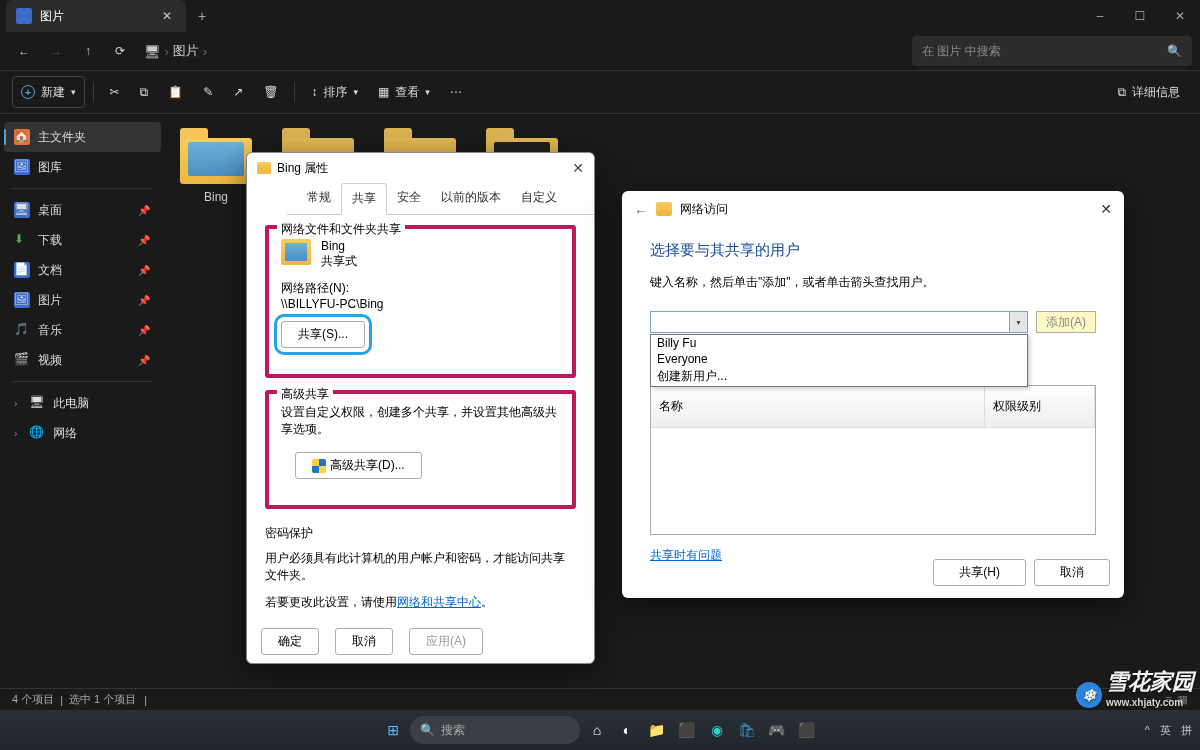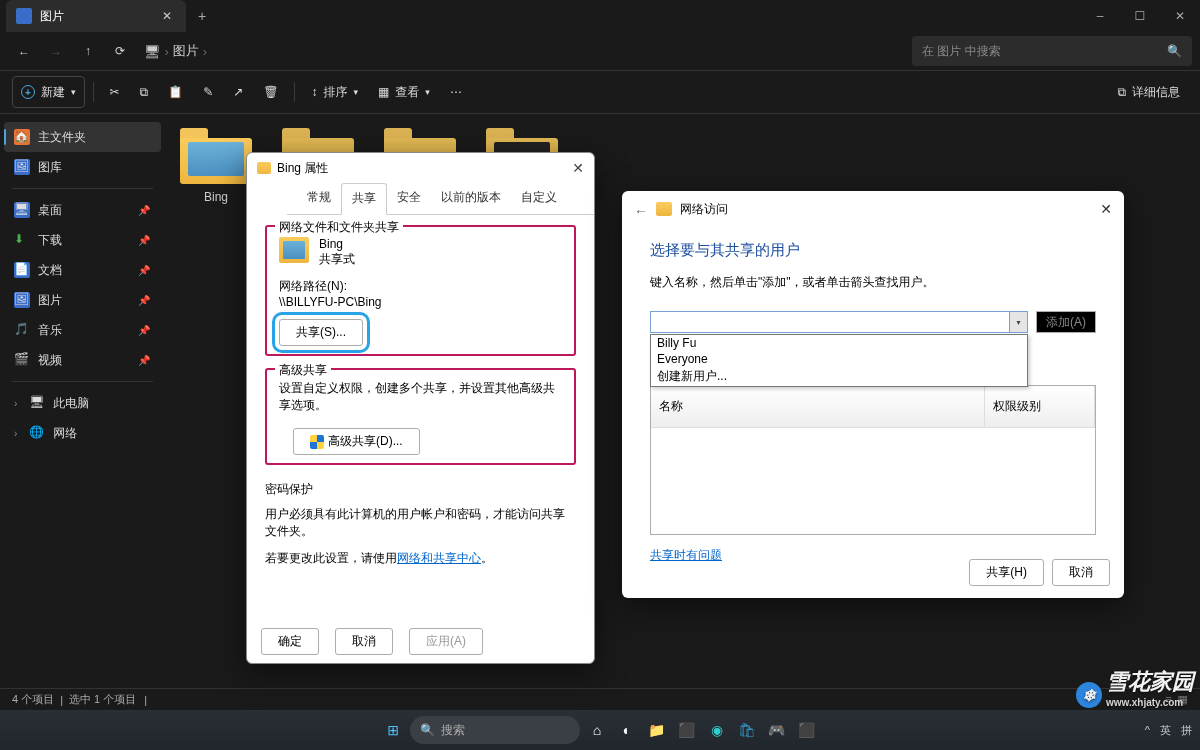--- a/index.html
+++ b/index.html
@@ -52,21 +52,21 @@
 
 
 .dlg-props { position:absolute; left:246px; top:152px; width:349px; height:512px; background:#fff; border:1px solid #888; border-radius:6px; box-shadow:0 8px 30px rgba(0,0,0,.5); color:#000; font-size:12px; }
 .dlg-title { height:30px; display:flex; align-items:center; padding:0 10px; gap:6px; }
 .dlg-title-icon { width:14px; height:12px; background:linear-gradient(#f9cc5c,#efb640); border-radius:2px; }
 .dlg-close { margin-left:auto; color:#444; font-size:14px; }
 .dlg-tabs { display:flex; border-bottom:1px solid #ccc; padding:0 10px;margin-left:40px; }
 .dlg-tab { padding:6px 10px; color:#333; font-size:12px; border-bottom:2px solid transparent; }
 .dlg-tab.active { border:1px solid #ccc; border-bottom:1px solid #fff; margin-bottom:-1px; background:#fff; border-radius:3px 3px 0 0; }
 .dlg-body { padding:10px 18px; }
-.dlg-section { border:2px solid #be185d; border-radius:3px; padding:10px 12px 8px; margin-bottom:12px; position:relative; }
+.dlg-section { border:4px solid #be185d; border-radius:3px; padding:10px 12px 26px; margin-bottom:12px; position:relative; }
 .dlg-sec-title { position:absolute; top:-8px; left:8px; background:#fff; padding:0 4px; font-size:12px; }
 .dlg-folder-row { display:flex; gap:10px; align-items:flex-start; margin-bottom:10px; }
 .dlg-folder-icon { width:30px; height:26px; background:linear-gradient(#f9cc5c,#efb640); border-radius:2px; position:relative; }
 .dlg-folder-icon::after { content:""; position:absolute; inset:4px 4px 4px 4px; background:linear-gradient(#6bb2d9,#4a90c2); border-radius:1px;}
 .dlg-btn { padding:4px 16px; background:#fff; border:1px solid #adadad; border-radius:3px; font-size:12px; }
 .dlg-btn.hl { outline:3px solid #28a3e5; outline-offset:4px; }
 .dlg-btn-row { display:flex; justify-content:flex-start; gap:16px; padding:8px 14px; position:absolute; bottom:0; left:0; right:0; }
 .dlg-btn.disabled { color:#999; }
 .link { color:#0066cc; text-decoration:underline; }
 .shield { width:14px; height:14px; display:inline-block; background:conic-gradient(#1e73d6 0 25%, #ffd23e 0 50%, #1e73d6 0 75%, #ffd23e 0); border-radius:2px; vertical-align:middle; margin-right:4px;}
@@ -78,27 +78,27 @@
 .dlg-net-title .ico { width:16px; height:14px; background:linear-gradient(#f9cc5c,#efb640); border-radius:2px; position:relative; }
 .dlg-net-close { margin-left:auto; color:#333; font-size:14px;}
 .dlg-net-body { padding:14px 28px; }
 .dlg-net-h { font-size:15px; color:#1e4fa0; margin-bottom:14px; }
 .input-row { display:flex; gap:8px; margin-top:20px; }
 .user-select { flex:1; height:22px; border:1px solid #7a9fd4; background:#fff; position:relative; }
 .user-select input { width:calc(100% - 18px); height:100%; border:none; outline:none; padding:0 4px; font-size:12px; }
 .user-select .dd { position:absolute; right:0; top:0; width:18px; height:100%; background:#e5e5e5; border-left:1px solid #999; display:flex; align-items:center; justify-content:center; color:#444; font-size:8px; }
 .dropdown-list { position:absolute; top:22px; left:-1px; right:-1px; background:#fff; border:1px solid #767676; z-index:10; box-shadow:2px 2px 4px rgba(0,0,0,.2); }
 .dropdown-list div { padding:1px 6px; }
-.add-btn { width:60px; height:22px; border:1px solid #adadad; background:#000000; color:#888; font-size:12px; }
+.add-btn { width:60px; height:22px; border:1px solid #adadad; background:#fef9c3; color:#888; font-size:12px; }
 .user-table { margin-top:6px; border:1px solid #adadad; height:150px; }
 .user-table-head { display:flex; background:#fff; border-bottom:1px solid #ddd; }
 .user-table-head div { padding:12px 8px; border-right:1px solid #ddd; background:linear-gradient(#fff,#eee); }
 .dlg-net-link { margin-top:12px; }
 .dlg-net-btns { position:absolute; bottom:12px; right:14px; display:flex; gap:8px; }
-.dlg-net-btns button { padding:4px 16px; border:1px solid #adadad; background:#fff; font-size:12px; border-radius:3px; }
+.dlg-net-btns button { padding:4px 25px; border:1px solid #adadad; background:#fff; font-size:12px; border-radius:3px; }
 
 
 .statusbar { height:22px; background:#1a1a1a; border-top:1px solid #333; display:flex; align-items:center; padding:0 12px; color:#aaa; font-size:11px; }
 .statusbar .views { margin-left:auto; display:flex; gap:6px; color:#777;}
 
 
 .taskbar { position:absolute; bottom:0; left:0; right:0; height:40px; background:linear-gradient(#2a2f36,#21262c); display:flex; align-items:center; justify-content:center; gap:4px; }
 .task-icon { width:26px; height:26px; border-radius:4px; display:flex; align-items:center; justify-content:center; font-size:14px; }
 .task-search { width:170px; height:28px; background:#3a3f46; border-radius:14px; display:flex; align-items:center; padding:0 10px; color:#aaa; font-size:12px; gap:6px; }
 .tray { position:absolute; right:8px; display:flex; align-items:center; gap:10px; color:#ccc; font-size:11px; }

